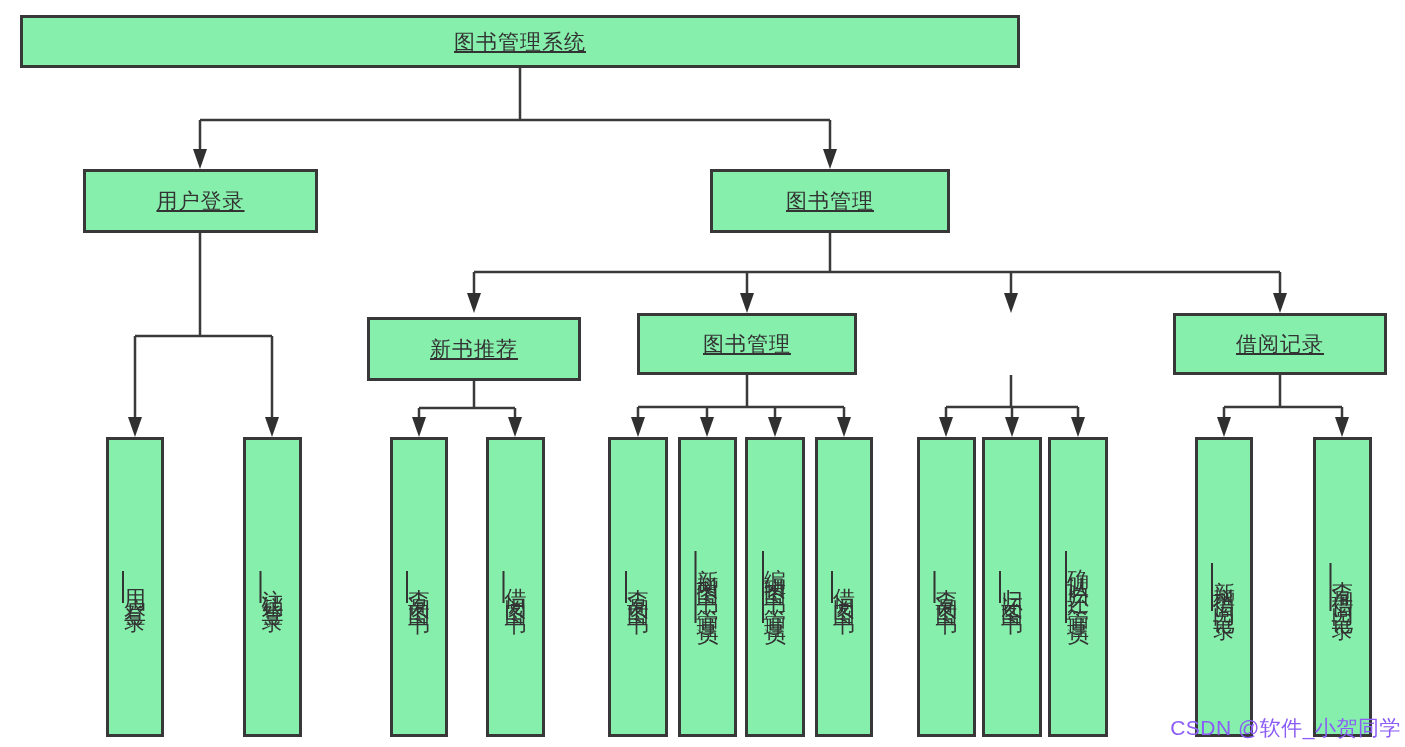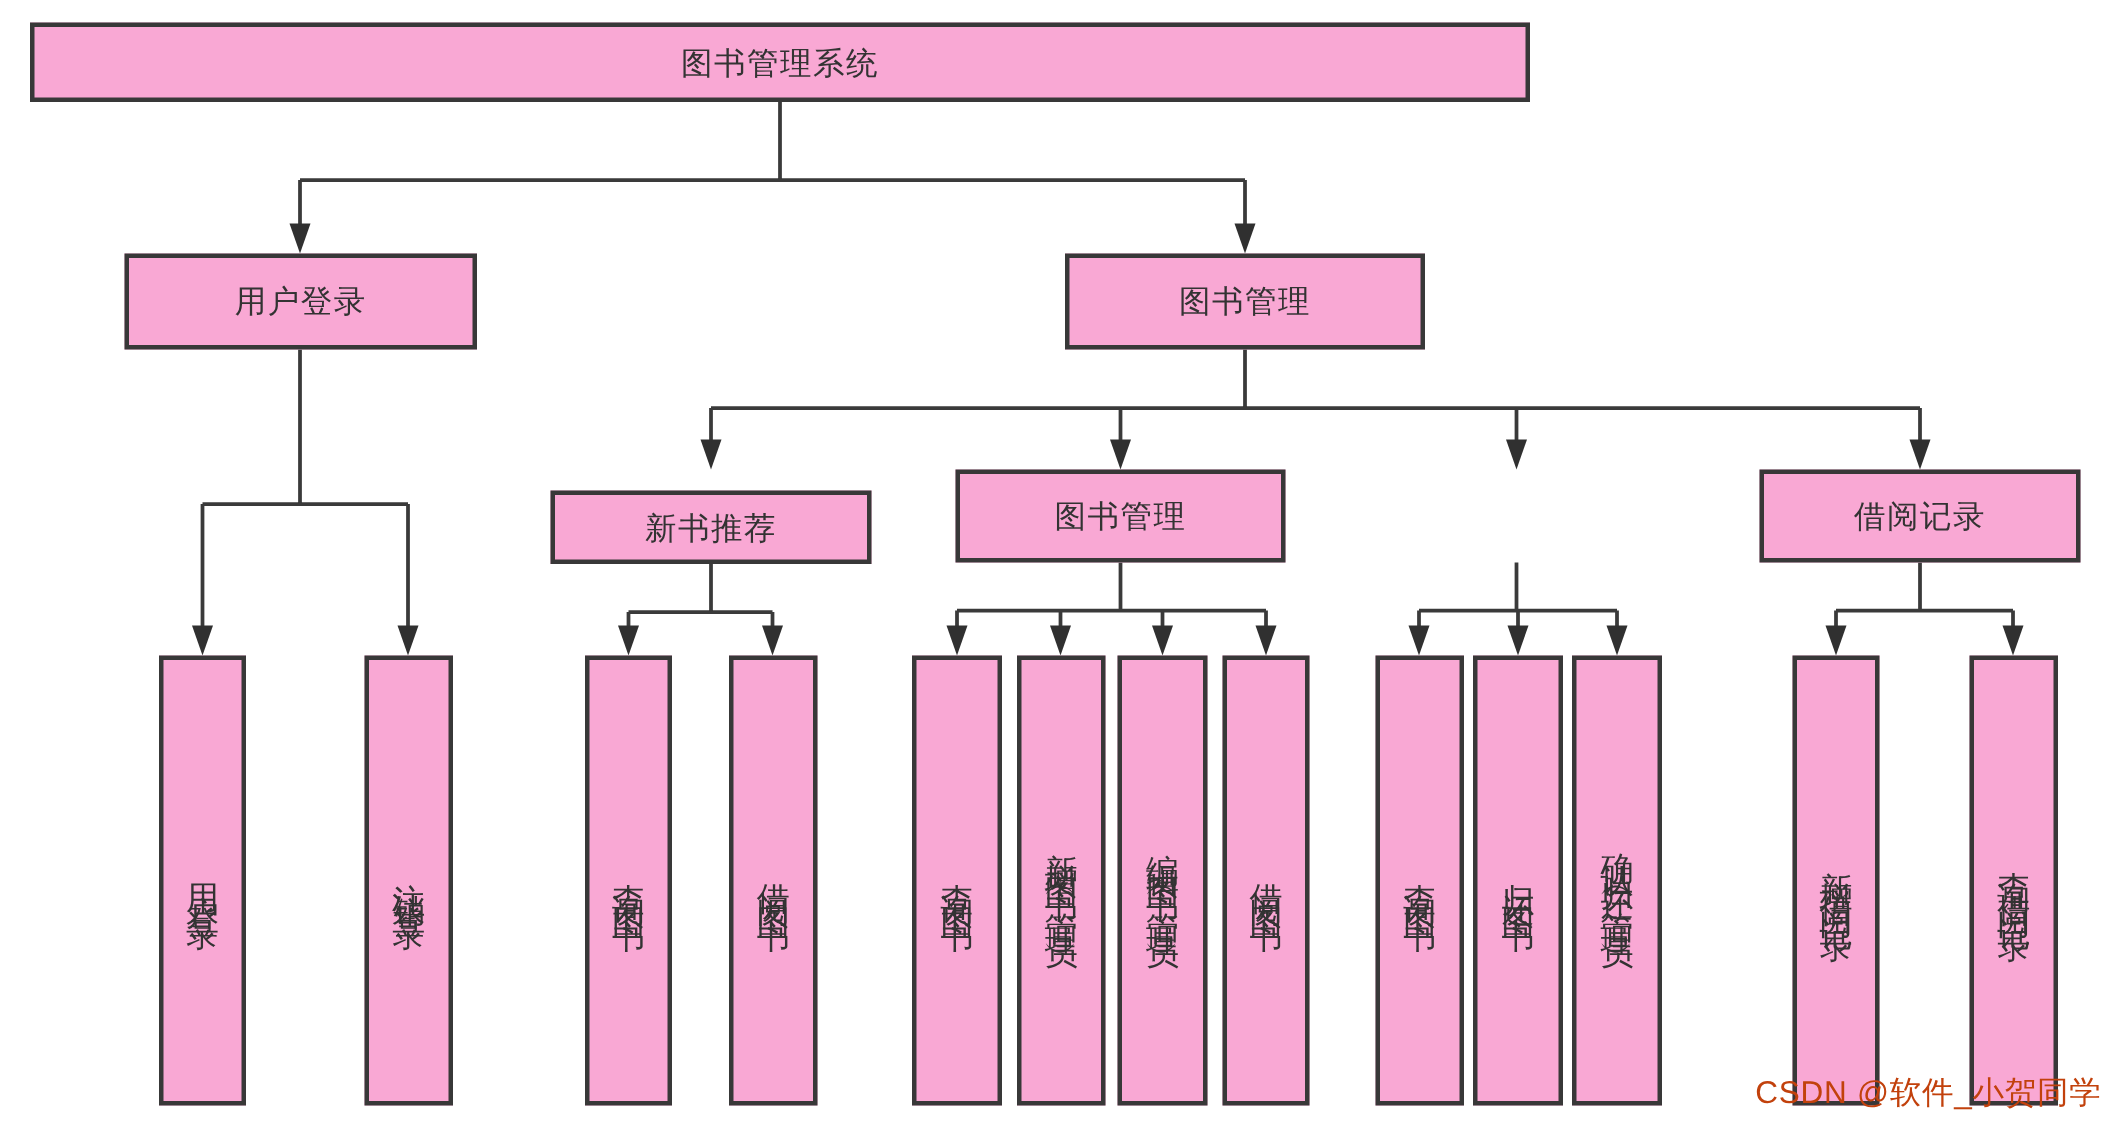--- a/index.html
+++ b/index.html
@@ -7,33 +7,33 @@
     position:relative; width:1405px; height:747px;
     background:#ffffff; overflow:hidden;
     font-family:"Liberation Sans", sans-serif;
     color:#333333;
   }
   svg.connectors { position:absolute; left:0; top:0; z-index:1; }
   svg.connectors path { stroke:#3a3a3a; stroke-width:2.5; fill:none; }
   svg.connectors polygon { fill:#303030; stroke:none; }
   .box {
     position:absolute; z-index:2; box-sizing:border-box;
-    background:#f9a8d4; border:3px solid #383838;
-    display:flex; align-items:center; justify-content:center;
+    background:#86efac; border:3px solid #383838;
+    display:flex; align-items:center; justify-content:center;text-decoration:underline;
   }
   .box.h { font-size:21px; letter-spacing:1px; white-space:nowrap; }
   .box.v {
     top:437px; height:300px;
     writing-mode:vertical-rl; text-orientation:mixed;
     font-size:22px;
   }
   .box.v .vtext { letter-spacing:8px; }
   .watermark {
     position:absolute; right:4px; bottom:5px; z-index:3;
-    font-size:21px; color:#c2410c; letter-spacing:0.5px; white-space:nowrap;
+    font-size:21px; color:#8b5cf6; letter-spacing:0.5px; white-space:nowrap;
   }
 </style>
 </head>
 <body>
 
 <div class="stage">
 
   <svg class="connectors" width="1405" height="747" viewBox="0 0 1405 747">
 
     <g>
@@ -82,21 +82,21 @@
       <polygon points="1217,417 1231,417 1224,437"></polygon>
       <polygon points="1335,417 1349,417 1342,437"></polygon>
     </g>
   </svg>
 
   <div class="box h" style="left:20px; top:15px; width:1000px; height:53px">图书管理系统</div>
 
   <div class="box h" style="left:83px; top:169px; width:235px; height:64px">用户登录</div>
   <div class="box h" style="left:710px; top:169px; width:240px; height:64px">图书管理</div>
 
-  <div class="box h" style="left:367px; top:327px; width:214px; height:49px">新书推荐</div>
+  <div class="box h" style="left:367px; top:317px; width:214px; height:64px">新书推荐</div>
   <div class="box h" style="left:637px; top:313px; width:220px; height:62px">图书管理</div>
   <div class="box h" style="left:1173px; top:313px; width:214px; height:62px">借阅记录</div>
 
   <div class="box v" style="left:106px; width:58px">
     <span class="vtext">用户登录</span>
   </div>
   <div class="box v" style="left:243px; width:59px">
     <span class="vtext">注销登录</span>
   </div>
 

